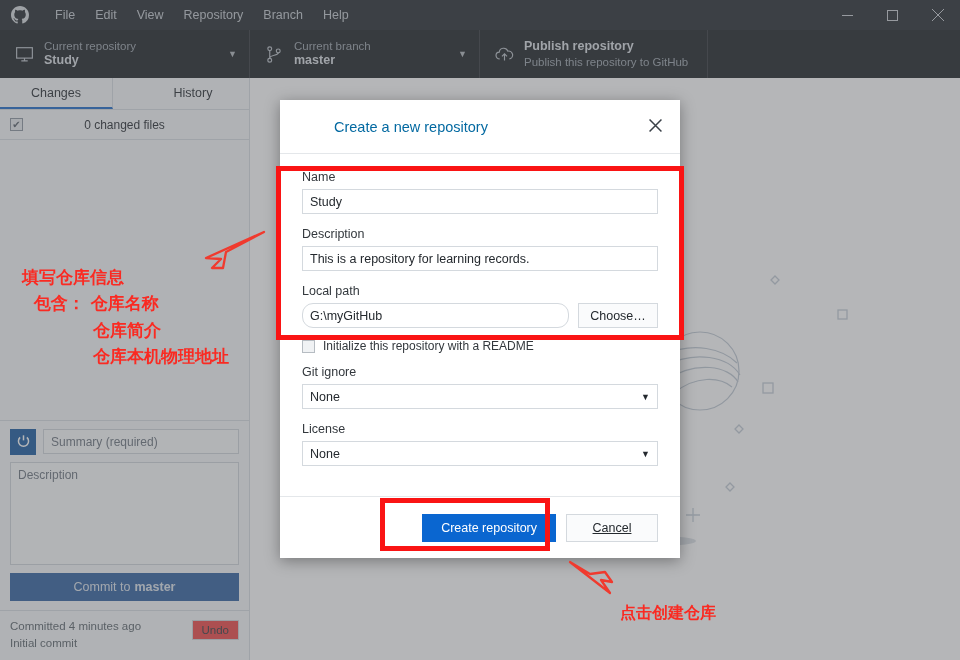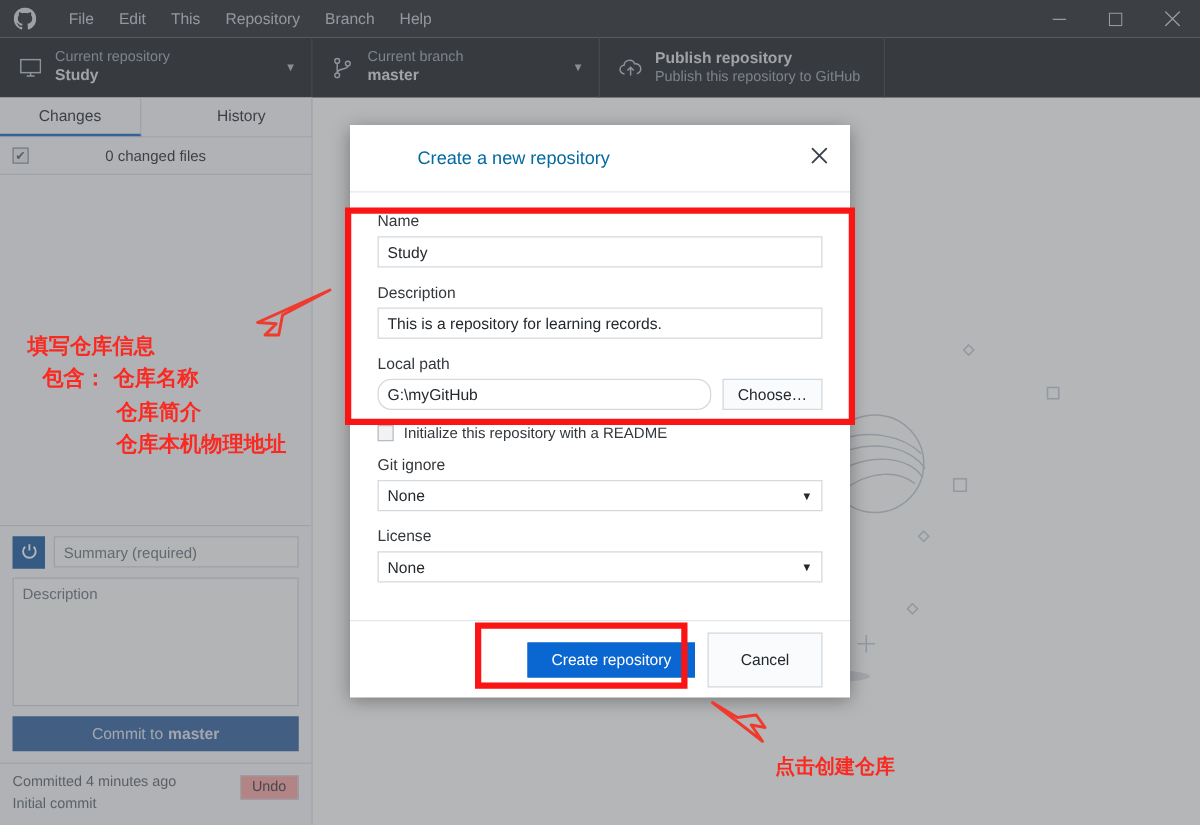--- a/index.html
+++ b/index.html
@@ -137,21 +137,21 @@
   }
   .commit-btn b { font-weight: bold; margin-left: 4px; }
   .last-commit {
     margin: 9px -10px 0 -10px;
     border-top: 1px solid #d8dde2;
     padding: 7px 10px 8px 10px;
     display: flex; align-items: flex-start; justify-content: space-between;
   }
   .lc-text { font-size: 11.5px; color: #5a6369; line-height: 1.5; }
   .undo-btn {
-    border: 1px solid #cfd5db; background: #fca5a5;
+    border: 1px solid #cfd5db; background: #ef4444;
     font-size: 11.5px; color: #32383e;
     padding: 3px 9px; margin-top: 2px;
   }
 
   
   .mainarea {
     position: absolute; top: 78px; left: 250px;
     width: 710px; height: 582px;
     background: #ffffff;
     overflow: hidden;
@@ -220,23 +220,24 @@
     gap: 10px; padding: 0 22px;
   }
   .btn-primary {
     background: #0a66d0; color: #ffffff;
     font-size: 12.5px; height: 28px;
     padding: 0 18px; display: flex; align-items: center; justify-content: center;
     border: 1px solid #0a66d0;
   }
   .btn-secondary {
     background: #fafbfc; color: #24292e;
-    font-size: 12.5px; height: 44px; min-width: 92px;
+    font-size: 12.5px; height: 28px; min-width: 92px;
     display: flex; align-items: center; justify-content: center;
     border: 1px solid #d4d9de;
+    text-decoration: underline;
   }
 
   
   .ann-box {
     position: absolute; border: 5px solid #fa1414;
     pointer-events: none;
   }
   .ann-box-fields { left: 276px; top: 166px; width: 408px; height: 174px; }
   .ann-box-create { left: 380px; top: 498px; width: 170px; height: 53px; }
   .ann-text {
@@ -283,21 +284,21 @@
 
   <div class="titlebar">
     <div class="gh-logo">
       <svg width="18" height="18" viewBox="0 0 16 16" fill="#d6dade">
         <path d="M8 0C3.58 0 0 3.58 0 8c0 3.54 2.29 6.53 5.47 7.59.4.07.55-.17.55-.38 0-.19-.01-.82-.01-1.49-2.01.37-2.53-.49-2.69-.94-.09-.23-.48-.94-.82-1.13-.28-.15-.68-.52-.01-.53.63-.01 1.08.58 1.23.82.72 1.21 1.87.87 2.33.66.07-.52.28-.87.51-1.07-1.78-.2-3.64-.89-3.64-3.95 0-.87.31-1.59.82-2.15-.08-.2-.36-1.02.08-2.12 0 0 .67-.21 2.2.82.64-.18 1.32-.27 2-.27s1.36.09 2 .27c1.53-1.04 2.2-.82 2.2-.82.44 1.1.16 1.92.08 2.12.51.56.82 1.27.82 2.15 0 3.07-1.87 3.75-3.65 3.95.29.25.54.73.54 1.48 0 1.07-.01 1.93-.01 2.2 0 .21.15.46.55.38A8.01 8.01 0 0016 8c0-4.42-3.58-8-8-8z"></path>
       </svg>
     </div>
     <div class="menu-items">
       <div class="menu-item">File</div>
       <div class="menu-item">Edit</div>
-      <div class="menu-item">This</div>
+      <div class="menu-item">View</div>
       <div class="menu-item">Repository</div>
       <div class="menu-item">Branch</div>
       <div class="menu-item">Help</div>
     </div>
     <div class="win-ctrls">
       <div class="win-btn">
         <svg width="11" height="11" viewBox="0 0 11 11">
             <path d="M0 5.5 H11" stroke="#c8ccd1" stroke-width="1"></path>
           </svg>
       </div>

